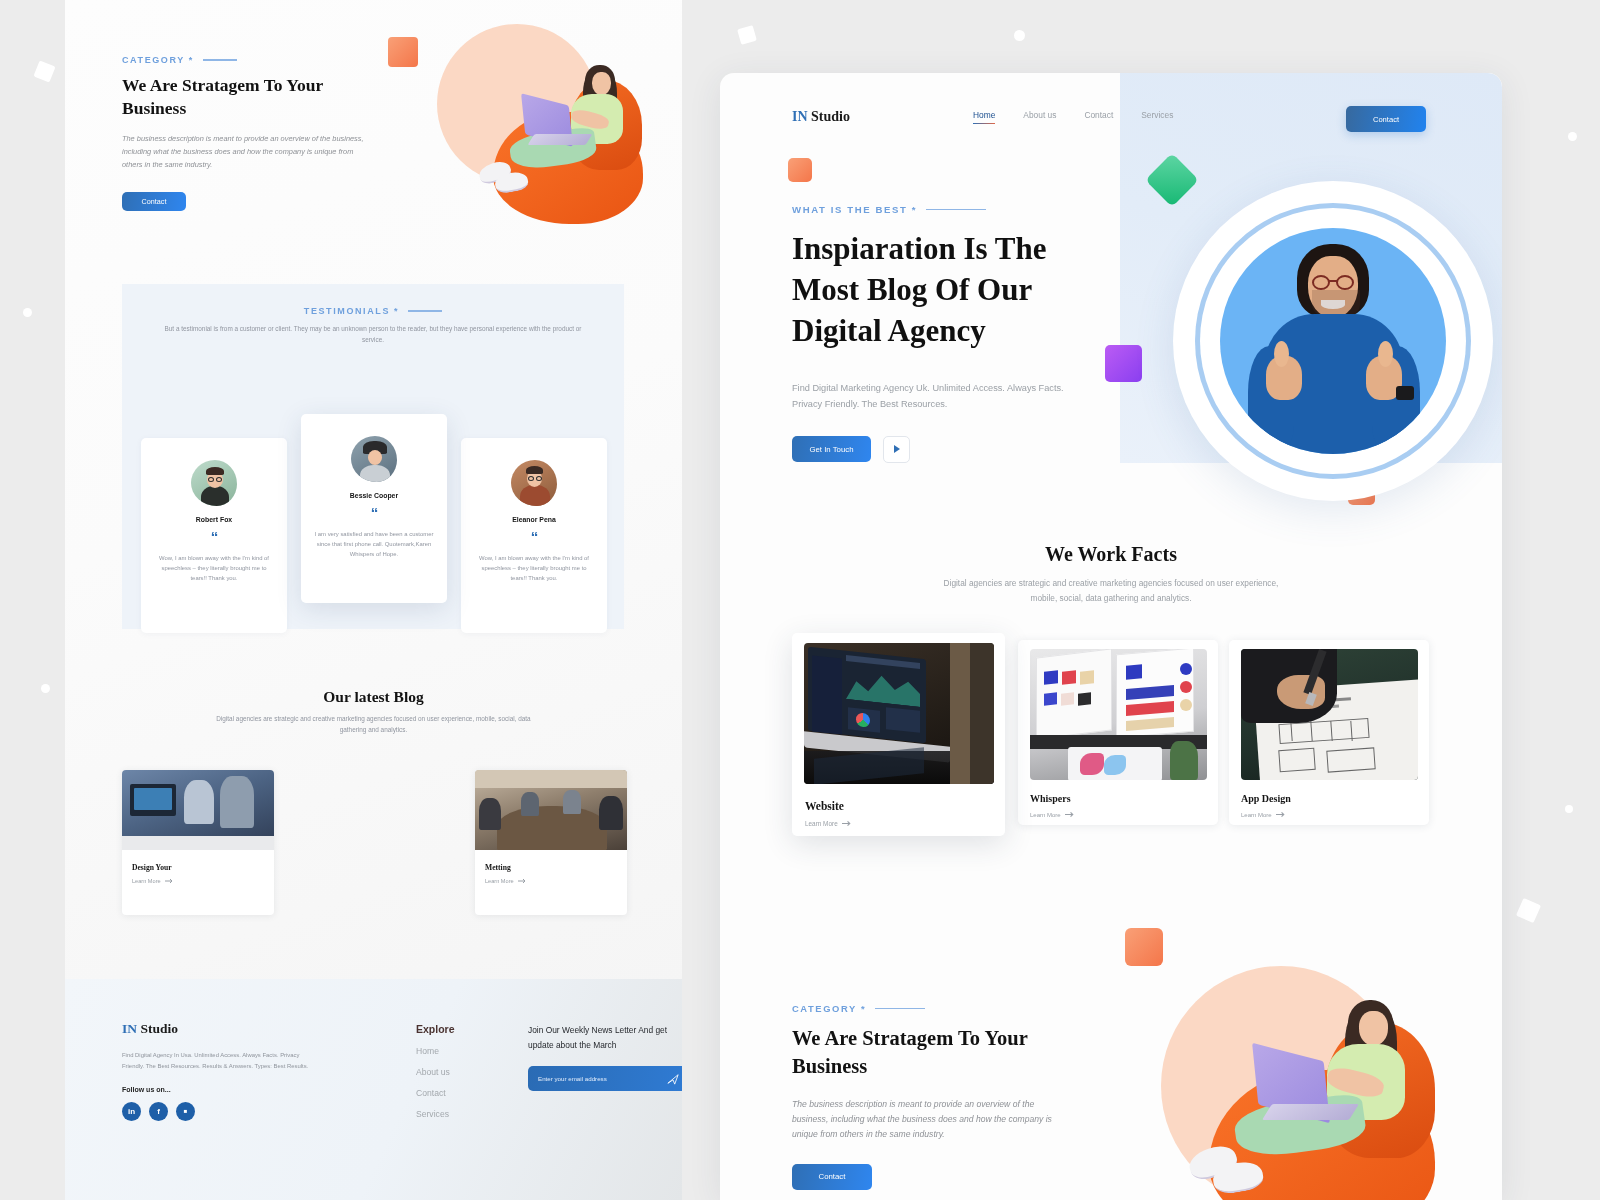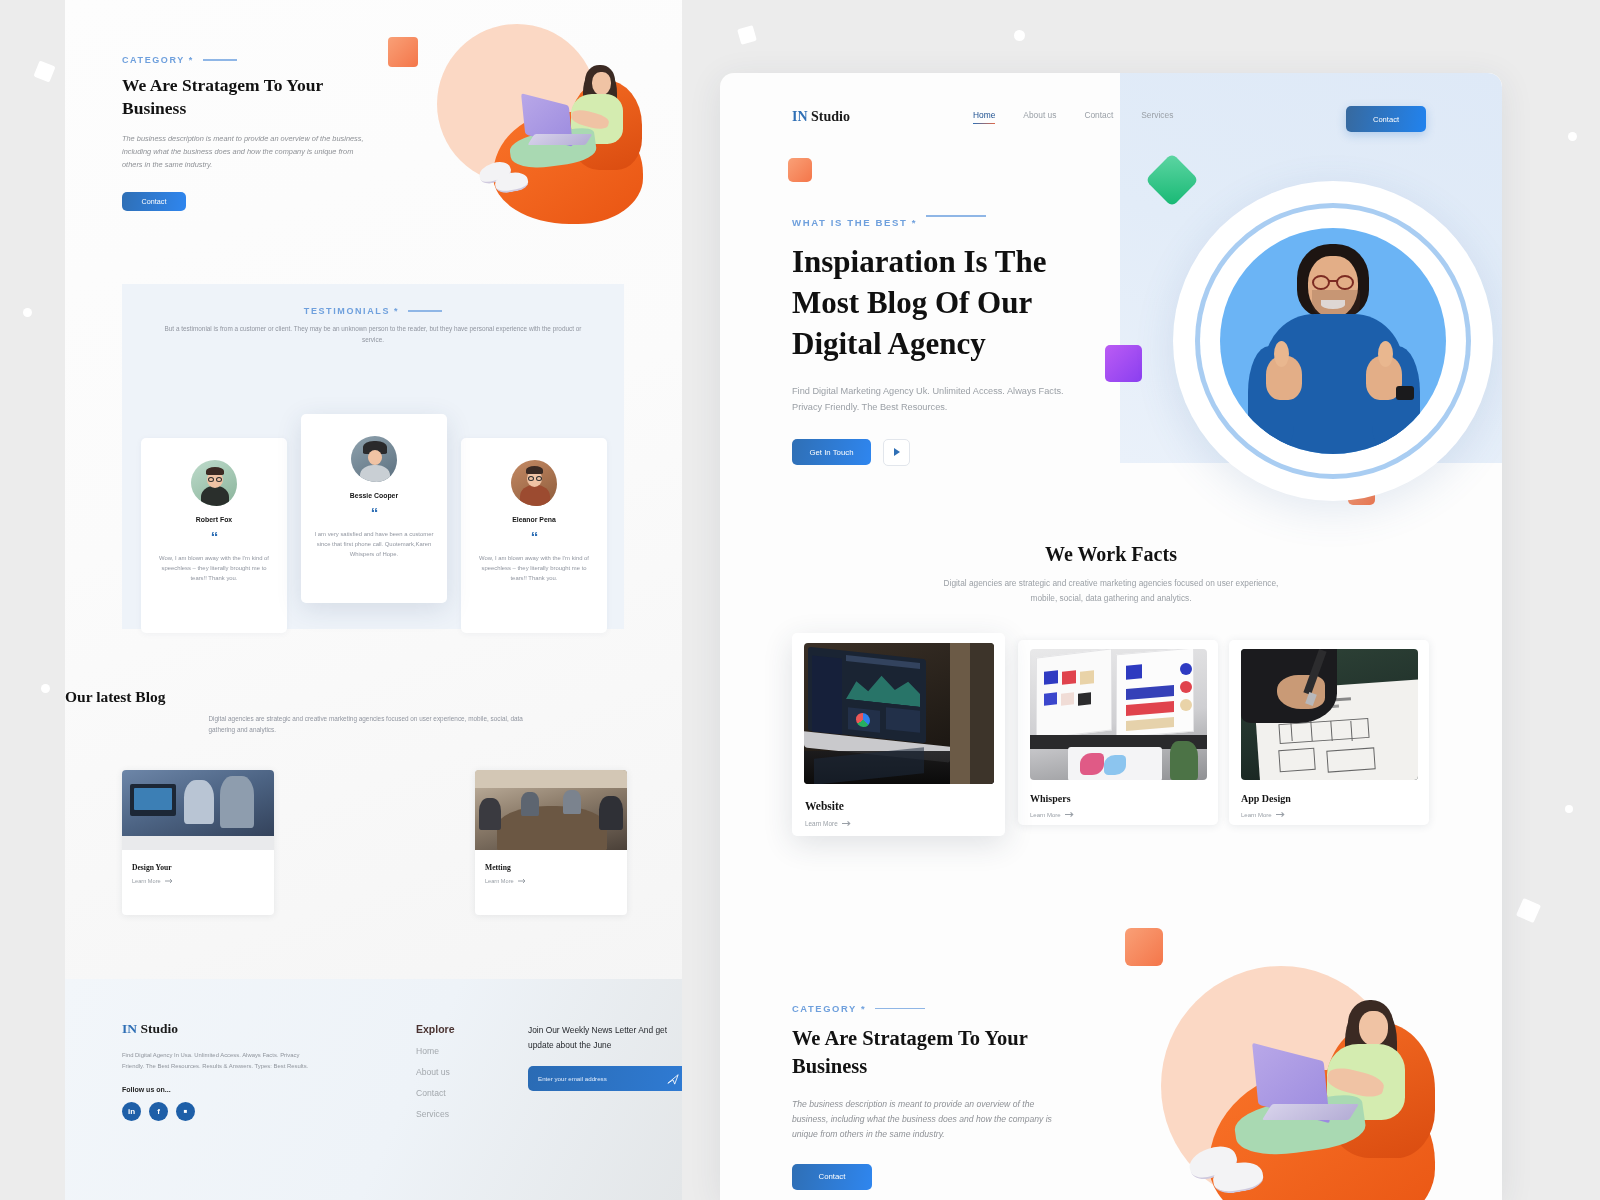--- a/index.html
+++ b/index.html
@@ -99,21 +99,21 @@
   }
   .av-head { position:absolute; background:#f0c3a4; border-radius:50%; }
   .av-body { position:absolute; border-radius:46% 46% 30% 30%; }
   .av-hair { position:absolute; background:#3b2a23; border-radius:50% 50% 20% 20%; }
   .av-glass { position:absolute; border:1.1px solid #2c2c2c; border-radius:50%; }
   .t-name { font-size:6.9px; font-weight:700; color:#141414; margin-top:10px; }
   .t-quote { color:#2f6fb5; font-size:15px; font-weight:700; line-height:.7; margin-top:9px; letter-spacing:-1px;}
   .t-text { font-size:5.9px; color:#9196a0; text-align:center; line-height:1.75; margin:10px 13px 0; }
 
   
-  #blog-head { position:absolute; left:0; top:688px; width:617px; }
+  #blog-head { position:absolute; left:0; top:688px; width:617px; text-align:center; }
   #blog-head .h-title { font-size:15.5px; }
   #blog-head .sub { font-size:6.4px; color:#9196a0; line-height:1.7; margin:8px auto 0; width:330px; }
 
   .blog-cards { position:absolute; left:57px; top:755px; width:505px; height:170px; }
   .blog-card { position:absolute; background:#fff; border-radius:4px; overflow:hidden; }
   .blog-card.side { width:152px; height:145px; top:15px; box-shadow:0 1px 7px rgba(40,50,70,.09); }
   .blog-card.mid { width:168px; left:166px; top:0; height:165px; box-shadow:0 7px 26px rgba(40,50,70,.16); z-index:2; }
   .blog-img { width:100%; position:relative; overflow:hidden; }
   .blog-card.side .blog-img { height:80px; }
   .blog-card.mid .blog-img { height:92px; }
@@ -184,21 +184,21 @@
     font-size:7.6px; border-radius:5px;
     background:linear-gradient(100deg,#37699e 0%,#2183ef 100%);
     color:#fff; border:none; cursor:pointer;
     box-shadow:0 3px 10px rgba(35,110,200,.25);
     font-family:"Liberation Sans",sans-serif;
   }
 
   
   #r-hero { position:absolute; left:72px; top:131px; width:300px; z-index:4; }
   #r-hero-h { font-size:31px; line-height:1.32; color:#101010; margin-top:14px; }
-  #r-hero-p { font-size:9.2px; color:#9ba0a6; line-height:1.75; margin-top:18px; width:292px; }
+  #r-hero-p { font-size:9.2px; color:#9ba0a6; line-height:1.75; margin-top:28px; width:292px; }
   #r-hero-actions { display:flex; gap:12px; align-items:center; margin-top:24px; }
   #r-getintouch { width:79px; height:26px; font-size:7.8px; border-radius:5px; }
   #r-play {
     width:27px; height:27px; border-radius:5px; background:#fff;
     border:1px solid #e2e6ec; display:flex; align-items:center; justify-content:center;
     cursor:pointer;
   }
   #r-play .tri {
     width:0;height:0;border-left:6px solid #2f6fb5;
     border-top:4px solid transparent;border-bottom:4px solid transparent;
@@ -387,21 +387,21 @@
 
     <div style="position:absolute;left:351px;top:44px;">
       <div id="explore-h">Explore</div>
       <div class="f-link">Home</div>
       <div class="f-link">About us</div>
       <div class="f-link">Contact</div>
       <div class="f-link">Services</div>
     </div>
 
     <div style="position:absolute;left:463px;top:44px;">
-      <div id="news-t">Join Our Weekly News Letter And get update about the June</div>
+      <div id="news-t">Join Our Weekly News Letter And get update about the March</div>
       <div id="news-box">
         <input id="news-input" placeholder="Enter your email address" style="">
         <svg width="12" height="12" viewBox="0 0 14 14">
           <path d="M1 12 L13 2 L9 13 L7 8 Z" fill="none" stroke="#ffffff" stroke-width="1" stroke-linejoin="round"></path>
         </svg>
       </div>
     </div>
   </div>
 </div>
 
@@ -422,21 +422,21 @@
   </div>
 
   <div class="orange-sq" style="left:68px;top:85px;width:24px;height:24px;border-radius:5px;"></div>
   <div style="position:absolute;left:433px;top:88px;width:38px;height:38px;border-radius:6px;transform:rotate(45deg);background:linear-gradient(135deg,#5fd6a4,#16b873);"></div>
   <div style="position:absolute;left:385px;top:272px;width:37px;height:37px;border-radius:5px;background:linear-gradient(135deg,#bb5cf4,#8a3ff0);"></div>
   <div class="orange-sq" style="left:628px;top:405px;width:27px;height:27px;border-radius:5px;"></div>
   <div class="orange-sq" style="left:405px;top:855px;width:38px;height:38px;border-radius:6px;"></div>
 
   <div id="r-hero">
     <div class="eyebrow">
-      <span class="txt" style="font-size:9.6px;margin-top:13px;">WHAT IS THE BEST *</span>
+      <span class="txt" style="font-size:9.6px;">WHAT IS THE BEST *</span>
       <span class="rule" style="width:60px;"></span>
     </div>
     <div class="h-title" id="r-hero-h">Inspiaration Is The Most Blog Of Our Digital Agency</div>
     <div id="r-hero-p">Find Digital Marketing Agency Uk. Unlimited Access. Always Facts. Privacy Friendly. The Best Resources.</div>
     <div id="r-hero-actions">
       <button class="btn-blue" id="r-getintouch">Get In Touch</button>
       <div id="r-play">
           <span class="tri"></span>
         </div>
     </div>

